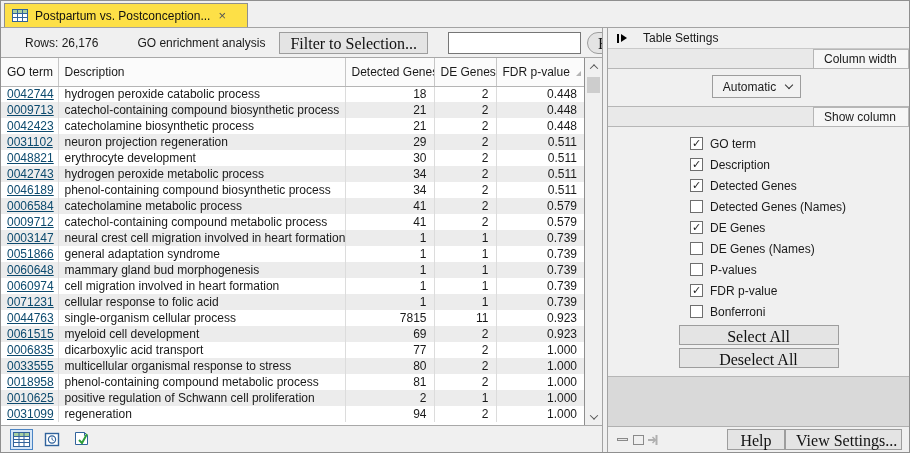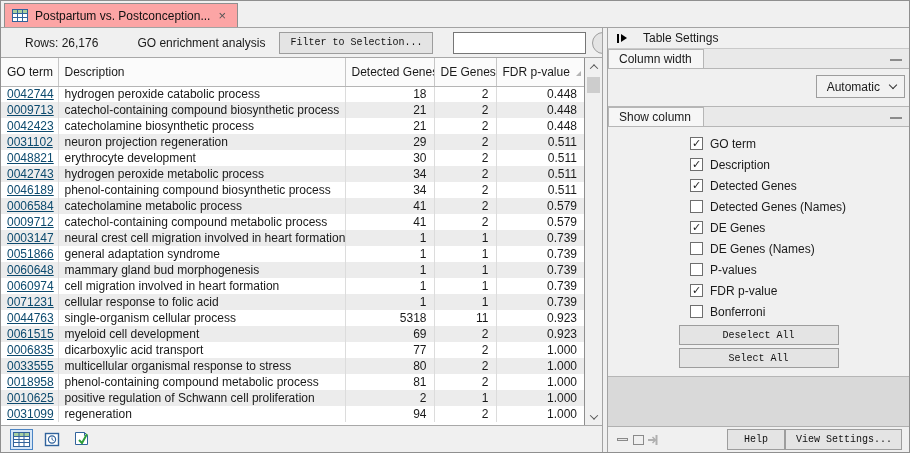--- a/index.html
+++ b/index.html
@@ -1,35 +1,35 @@
 <!DOCTYPE html>
 <html><head>
 <meta charset="utf-8">
 <style>
   * { margin:0; padding:0; box-sizing:border-box; }
   html,body { width:910px; height:453px; font-family:"Liberation Sans","DejaVu Sans",sans-serif; font-size:12px; color:#1a1a1a; }
   .window { width:910px; height:453px; border:1px solid #8f8f8f; background:#f0f0f0; display:flex; flex-direction:column; overflow:hidden; }
 
   
   .tabbar { height:27px; background:#f0f0f0; border-bottom:1px solid #a3a3a3; display:flex; align-items:flex-end; padding-left:3px; flex:0 0 auto; }
-  .tab { display:flex; align-items:center; gap:7px; height:24px; padding:0 10px 0 7px; background:#fca5a5; border:1px solid #8f8f8f; border-bottom:none; cursor:default; }
+  .tab { display:flex; align-items:center; gap:7px; height:24px; padding:0 20px 0 7px; background:#fde047; border:1px solid #8f8f8f; border-bottom:none; cursor:default; }
   .tab-label { white-space:nowrap; color:#111; }
   .tab-close { color:#555; font-size:13px; line-height:10px; padding:0 1px; }
 
   
   .main { flex:1; display:flex; min-height:0; }
   .left-pane { flex:1; display:flex; flex-direction:column; min-width:0; }
   .splitter { width:6px; background:#f0f0f0; border-left:1px solid #a3a3a3; border-right:1px solid #a3a3a3; flex:0 0 auto; }
   .right-panel { width:301px; flex:0 0 auto; display:flex; flex-direction:column; background:#d9d9d9; }
 
   
   .toolbar { height:30px; flex:0 0 auto; background:#f0f0f0; border-bottom:1px solid #a8a8a8; display:flex; align-items:center; }
   .tb-rows { margin-left:24px; white-space:nowrap; }
   .tb-analysis { margin-left:39px; white-space:nowrap; }
-  .btn { background:#e4e4e4; border:1px solid #9d9d9d; padding:2px 10px; font-size:10px; color:#111; white-space:nowrap; font-family:Liberation Mono, monospace; }
+  .btn { background:#e4e4e4; border:1px solid #9d9d9d; padding:2px 10px; font-size:16px; color:#111; white-space:nowrap; font-family:Liberation Serif, serif; }
   .tb-filter-sel { margin-left:14px; height:22px; }
   .tb-input { margin-left:20px; width:133px; height:22px; border:1px solid #767676; background:#fff; padding:0 4px; font-family:inherit; font-size:12px; }
   .tb-filter { margin-left:6px; height:22px; width:52px;border-radius:11px; }
   .tb-funnel { margin-left:6px; width:20px; height:20px; display:flex; align-items:center; justify-content:center; }
 
   
   .table-area { flex:1; display:flex; min-height:0; border-bottom:1px solid #a8a8a8; }
   .table-scroll { flex:1; background:#fff; border-right:1px solid #8f8f8f; overflow:hidden; }
   table { border-collapse:collapse; width:100%; table-layout:fixed; }
   col.c-go { width:57px; } col.c-det { width:89px; } col.c-de { width:62px; } col.c-fdr { width:88px; }
@@ -57,25 +57,25 @@
   .viewbar { height:26px; flex:0 0 auto; background:#f0f0f0; display:flex; align-items:center; gap:7px; padding-left:9px; }
   .view-ico { width:23px; height:21px; display:flex; align-items:center; justify-content:center; border:1px solid transparent; }
   .view-ico.sel { border:1px solid #4a84c4; background:#d6e6f6; }
 
   
   .panel-header { height:21px; flex:0 0 auto; background:#f0f0f0; border-bottom:1px solid #c9c9c9; display:flex; align-items:center; gap:16px; padding-left:9px; }
   .ts-icon { display:inline-flex; align-items:center; }
   .ts-icon .bar { width:2px; height:9px; background:#000; margin-right:2px; }
   .ts-icon .tri { width:0; height:0; border-left:6px solid #000; border-top:4px solid transparent; border-bottom:4px solid transparent; }
   .panel-body { flex:1; display:flex; flex-direction:column; min-height:0; background:#d9d9d9; }
-  .group-header { height:20px; background:#e9e9e9; border-bottom:1px solid #b6b6b6; display:flex; align-items:flex-end; }
+  .group-header { height:20px; background:#e9e9e9; border-bottom:1px solid #b6b6b6; display:flex; align-items:flex-end;flex-direction:column; }
   .group-tab { background:#f6f6f6; border:1px solid #b6b6b6; border-bottom:none; height:19px; line-height:18px; padding:0 10px; min-width:96px; }
   .collapse-bar { margin-left:auto; margin-right:7px; margin-bottom:7px; width:12px; height:2px; background:#8b8b8b; }
   .group-body { background:#f0f0f0; border-bottom:1px solid #b6b6b6; }
-  .cw-body { padding:6px 4px 8px 0; display:flex; justify-content:flex-end; }
+  .cw-body { padding:6px 4px 8px 0; display:flex; justify-content:center; }
   .dropdown { display:flex; align-items:center; gap:10px; background:#f2f2f2; border:1px solid #9d9d9d; height:23px; padding:0 8px 0 10px; }
   .sc-body { padding:6px 0 8px 0; }
   .cb-row { display:flex; align-items:center; gap:7px; height:21px; padding-left:82px; }
   .cbx { width:13px; height:13px; background:#fff; border:1px solid #6e6e6e; display:flex; align-items:center; justify-content:center; font-size:11px; line-height:11px; color:#222; flex:0 0 auto; }
   .panel-btn { display:block; margin:3px auto 0 auto; width:160px; height:20px; }
   .panel-footer { height:26px; flex:0 0 auto; background:#f0f0f0; border-top:1px solid #b0b0b0; display:flex; align-items:center; padding:0 6px 0 6px; }
   .pf-ico { width:16px; height:14px; display:flex; align-items:center; justify-content:center; }
   .pf-min { width:11px; height:3px; border:1px solid #8a8a8a; background:#e8e8e8; }
   .pf-sq { width:11px; height:10px; border:1px solid #8a8a8a; }
   .pf-spacer { flex:1; }
@@ -235,21 +235,21 @@
                 <tr>
                   <td><a class="go-link" href="#">0071231</a></td>
                   <td>cellular response to folic acid</td>
                   <td class="num">1</td>
                   <td class="num">1</td>
                   <td class="num">0.739</td>
                 </tr>
                 <tr>
                   <td><a class="go-link" href="#">0044763</a></td>
                   <td>single-organism cellular process</td>
-                  <td class="num">5318</td>
+                  <td class="num">7815</td>
                   <td class="num">11</td>
                   <td class="num">0.923</td>
                 </tr>
                 <tr>
                   <td><a class="go-link" href="#">0061515</a></td>
                   <td>myeloid cell development</td>
                   <td class="num">69</td>
                   <td class="num">2</td>
                   <td class="num">0.923</td>
                 </tr>
@@ -396,22 +396,22 @@
                 </div>
                 <div class="cb-row">
                   <span class="cbx">✓</span>
                   <span>FDR p-value</span>
                 </div>
                 <div class="cb-row">
                   <span class="cbx"></span>
                   <span>Bonferroni</span>
                 </div>
               </div>
+            <button class="btn panel-btn">Select All</button>
             <button class="btn panel-btn">Deselect All</button>
-            <button class="btn panel-btn">Select All</button>
           </div>
         </div>
       </div>
 
       <div class="panel-footer">
         <span class="pf-ico">
             <span class="pf-min"></span>
           </span>
         <span class="pf-ico">
             <span class="pf-sq"></span>

